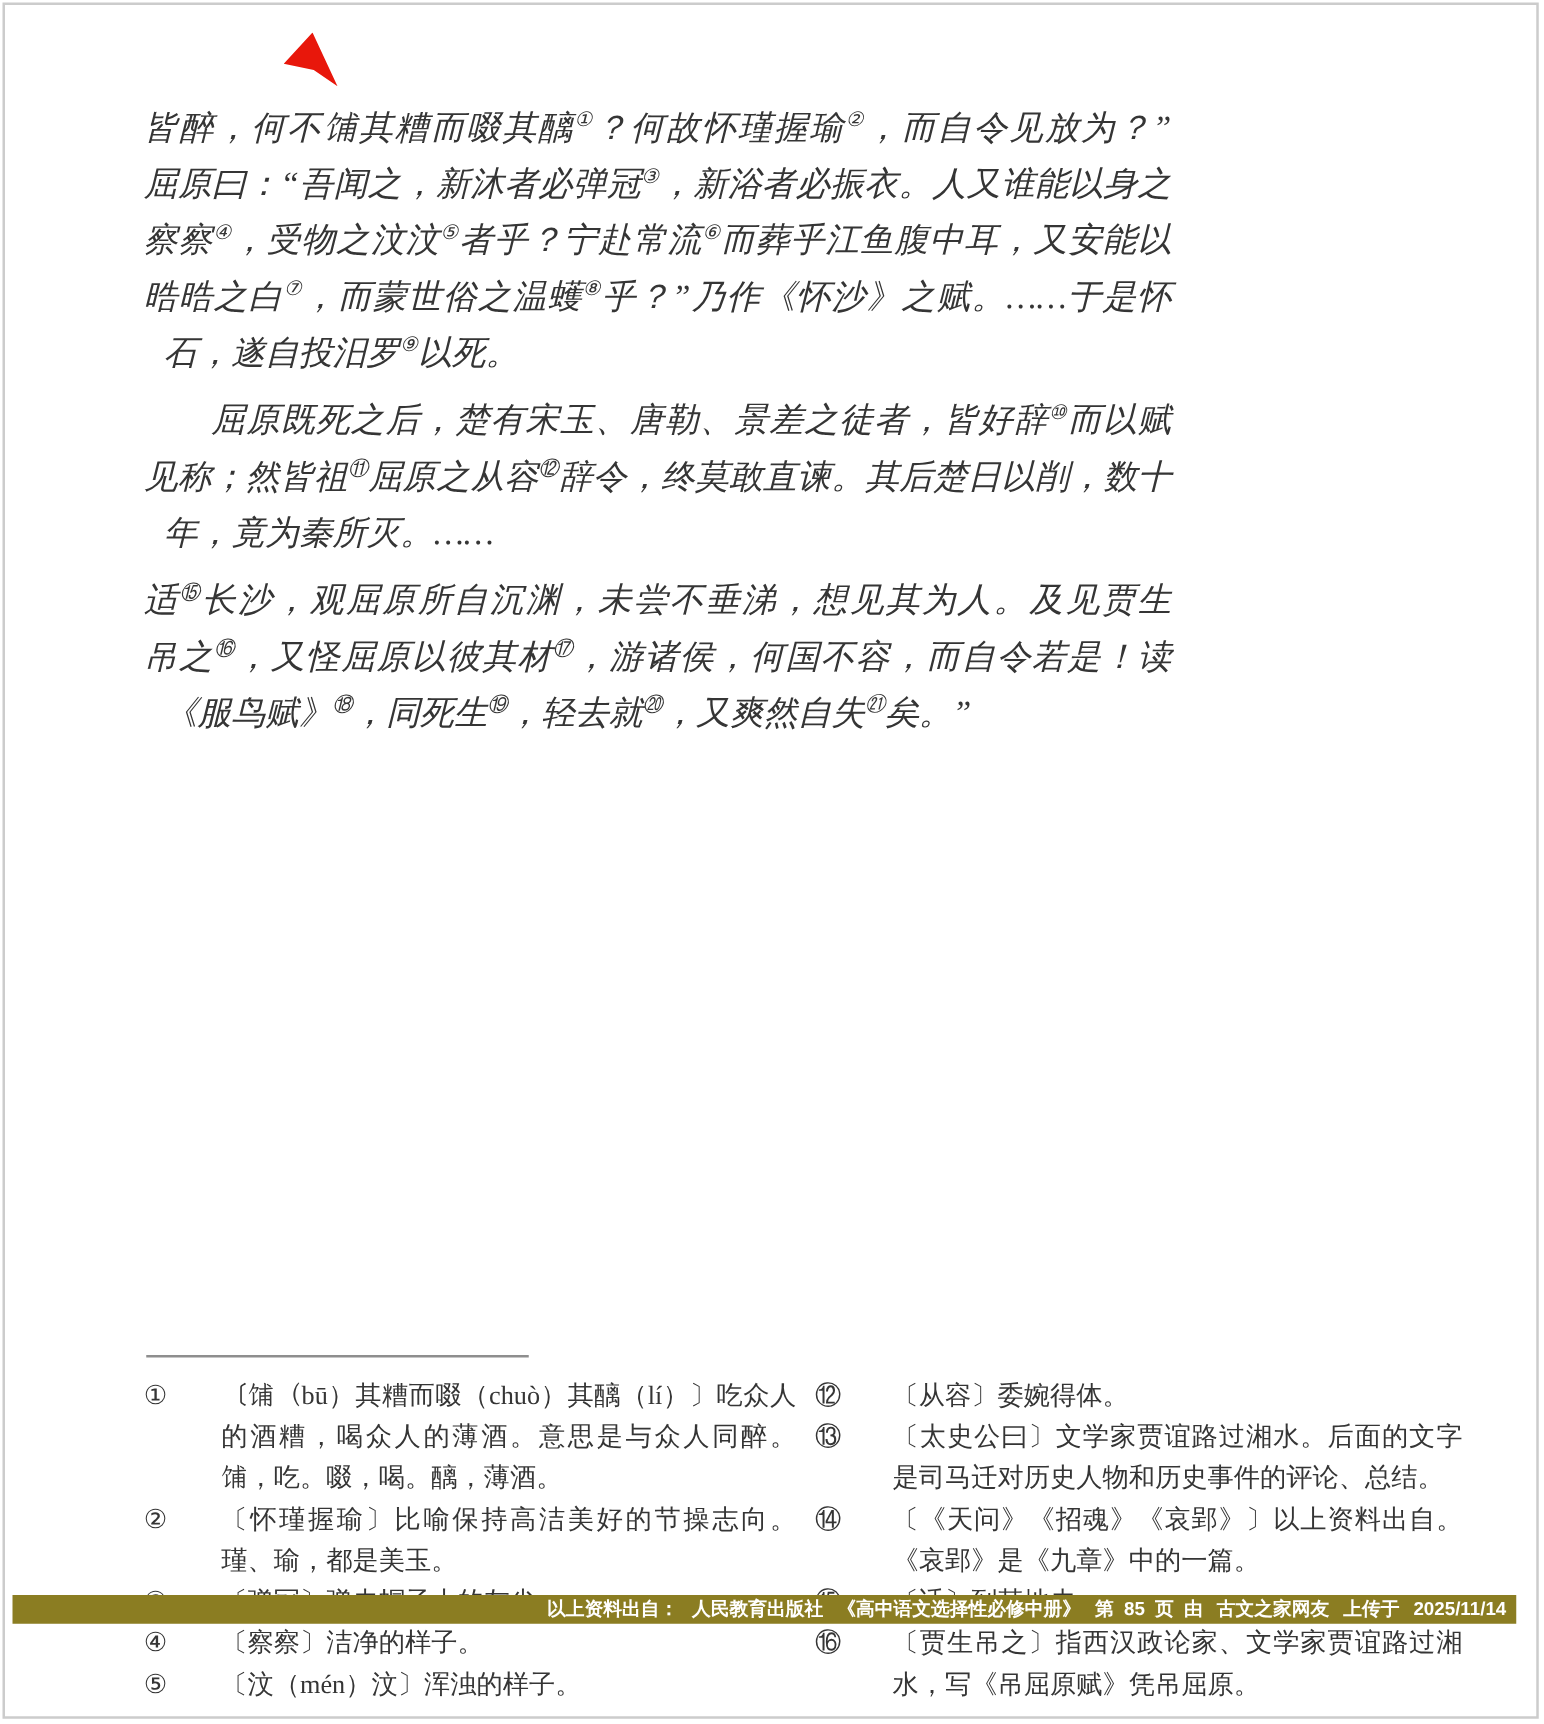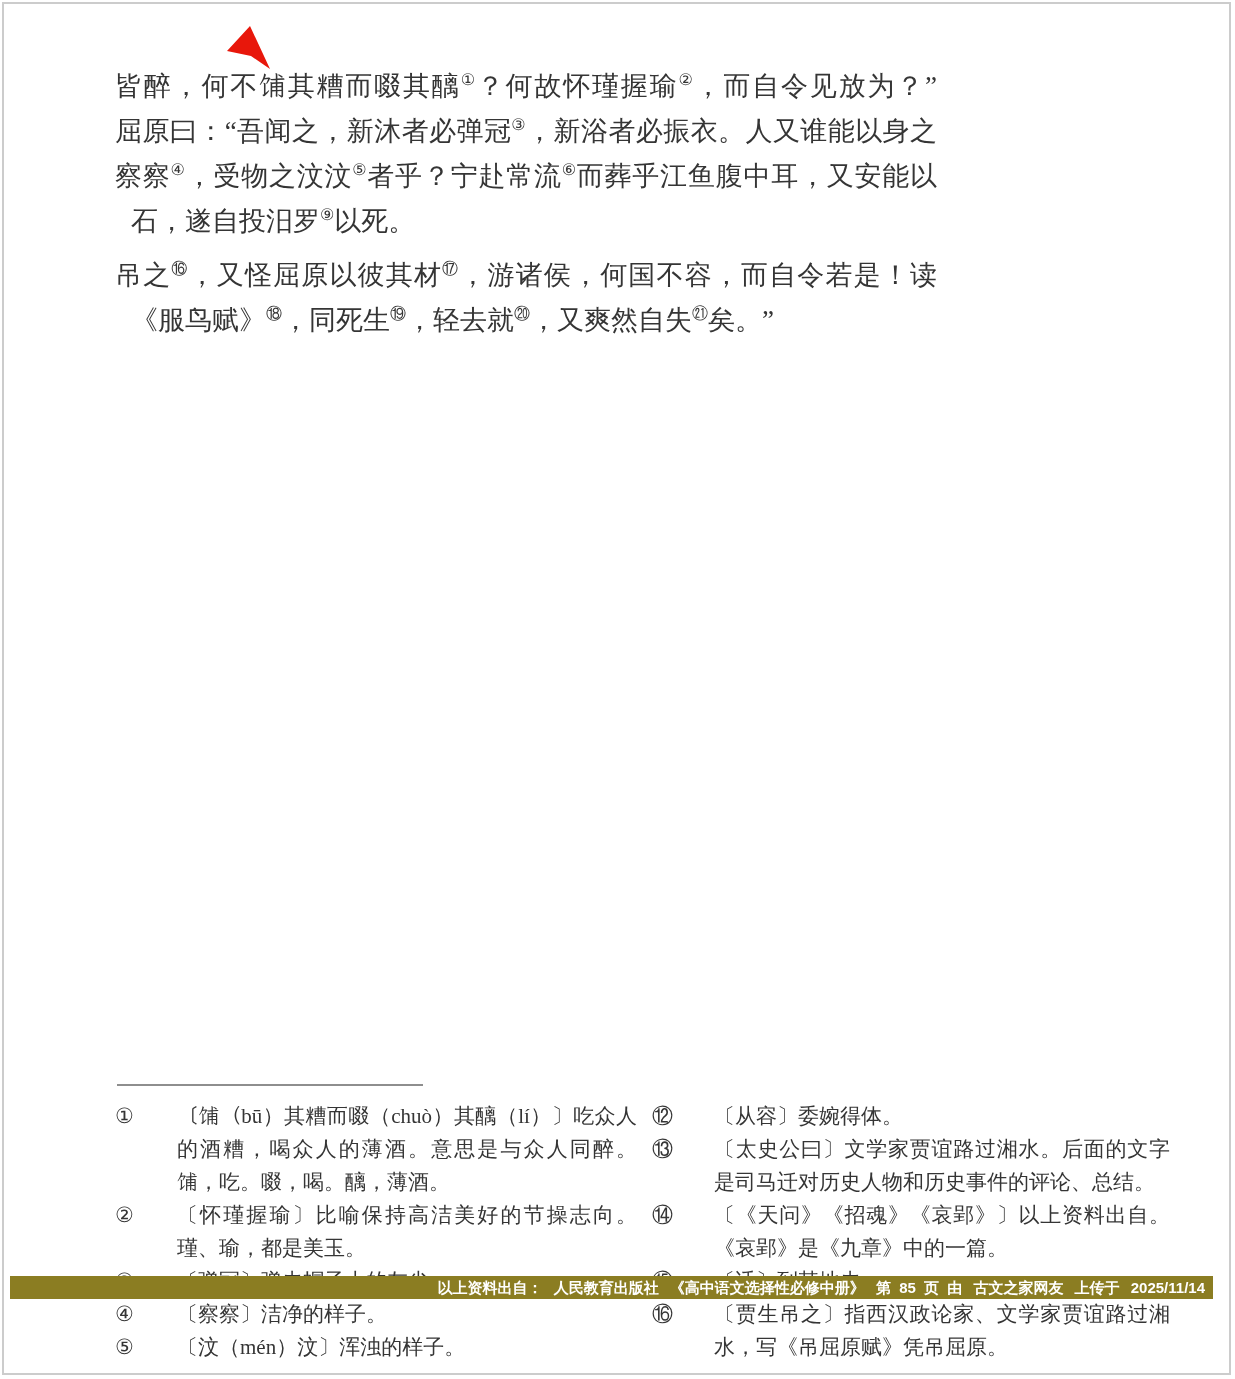--- a/index.html
+++ b/index.html
@@ -10,22 +10,22 @@
     color:#353535;
     overflow:hidden;
   }
   .frame{
     position:absolute;left:2px;top:2px;width:1229px;height:1373px;
     border:2px solid #cccccc;box-sizing:border-box;pointer-events:none;
   }
   .arrow{position:absolute;left:227px;top:26px;width:44px;height:44px;}
   
   .main{
-    position:absolute;left:115px;top:64px;width:822px;
-    font-size:27px;line-height:45px;
+    position:absolute;left:115px;top:80px;width:822px;
+    font-size:27px;line-height:45px;font-style:italic;
   }
   .para{margin:0 0 9px 0;}
   .line{
     text-align:justify;text-align-last:justify;
     white-space:normal;
   }
   .line.last{text-align-last:left;margin-left:16px;}
   .line.indent{text-indent:2em;}
   .line sup{
     font-size:16px;line-height:0;vertical-align:super;
@@ -60,23 +60,30 @@
 
 <svg class="arrow" viewBox="0 0 44 44">
   <polygon points="23,0 0,25 24,30 43,43" fill="#e8170b"></polygon>
 </svg>
 
 <div class="main">
   <div class="para">
     <div class="line">皆醉，何不𫗦其糟而啜其醨<sup>①</sup>？何故怀瑾握瑜<sup>②</sup>，而自令见放为？”</div>
     <div class="line">屈原曰：“吾闻之，新沐者必弹冠<sup>③</sup>，新浴者必振衣。人又谁能以身之</div>
     <div class="line">察察<sup>④</sup>，受物之汶汶<sup>⑤</sup>者乎？宁赴常流<sup>⑥</sup>而葬乎江鱼腹中耳，又安能以</div>
+    <div class="line">晧晧之白<sup>⑦</sup>，而蒙世俗之温蠖<sup>⑧</sup>乎？”乃作《怀沙》之赋。……于是怀</div>
     <div class="line last">石，遂自投汨罗<sup>⑨</sup>以死。</div>
   </div>
   <div class="para">
+    <div class="line indent">屈原既死之后，楚有宋玉、唐勒、景差之徒者，皆好辞<sup>⑩</sup>而以赋</div>
+    <div class="line">见称；然皆祖<sup>⑪</sup>屈原之从容<sup>⑫</sup>辞令，终莫敢直谏。其后楚日以削，数十</div>
+    <div class="line last">年，竟为秦所灭。……</div>
+  </div>
+  <div class="para">
+    <div class="line">适<sup>⑮</sup>长沙，观屈原所自沉渊，未尝不垂涕，想见其为人。及见贾生</div>
     <div class="line">吊之<sup>⑯</sup>，又怪屈原以彼其材<sup>⑰</sup>，游诸侯，何国不容，而自令若是！读</div>
     <div class="line last">《服鸟赋》<sup>⑱</sup>，同死生<sup>⑲</sup>，轻去就<sup>⑳</sup>，又爽然自失<sup>㉑</sup>矣。”</div>
   </div>
 </div>
 
 <div class="fn-rule"></div>
 
 <div class="fn-col fn-left">
   <div class="fn-item">
     <span class="fn-num">①</span>

